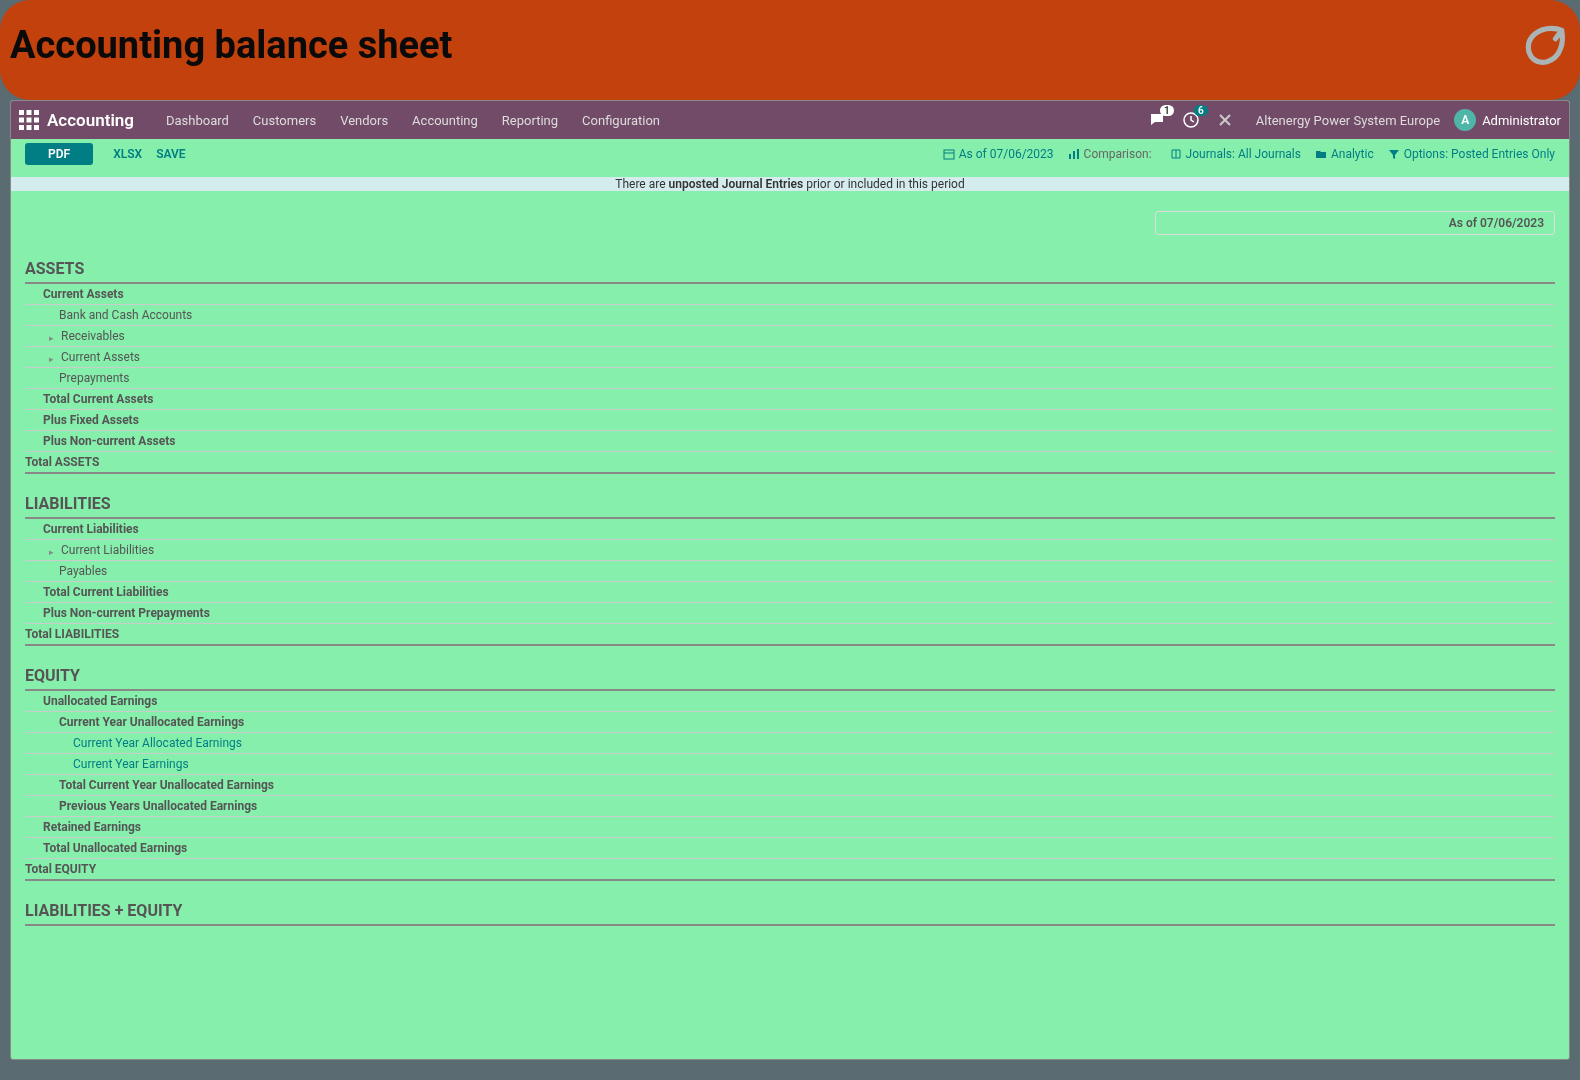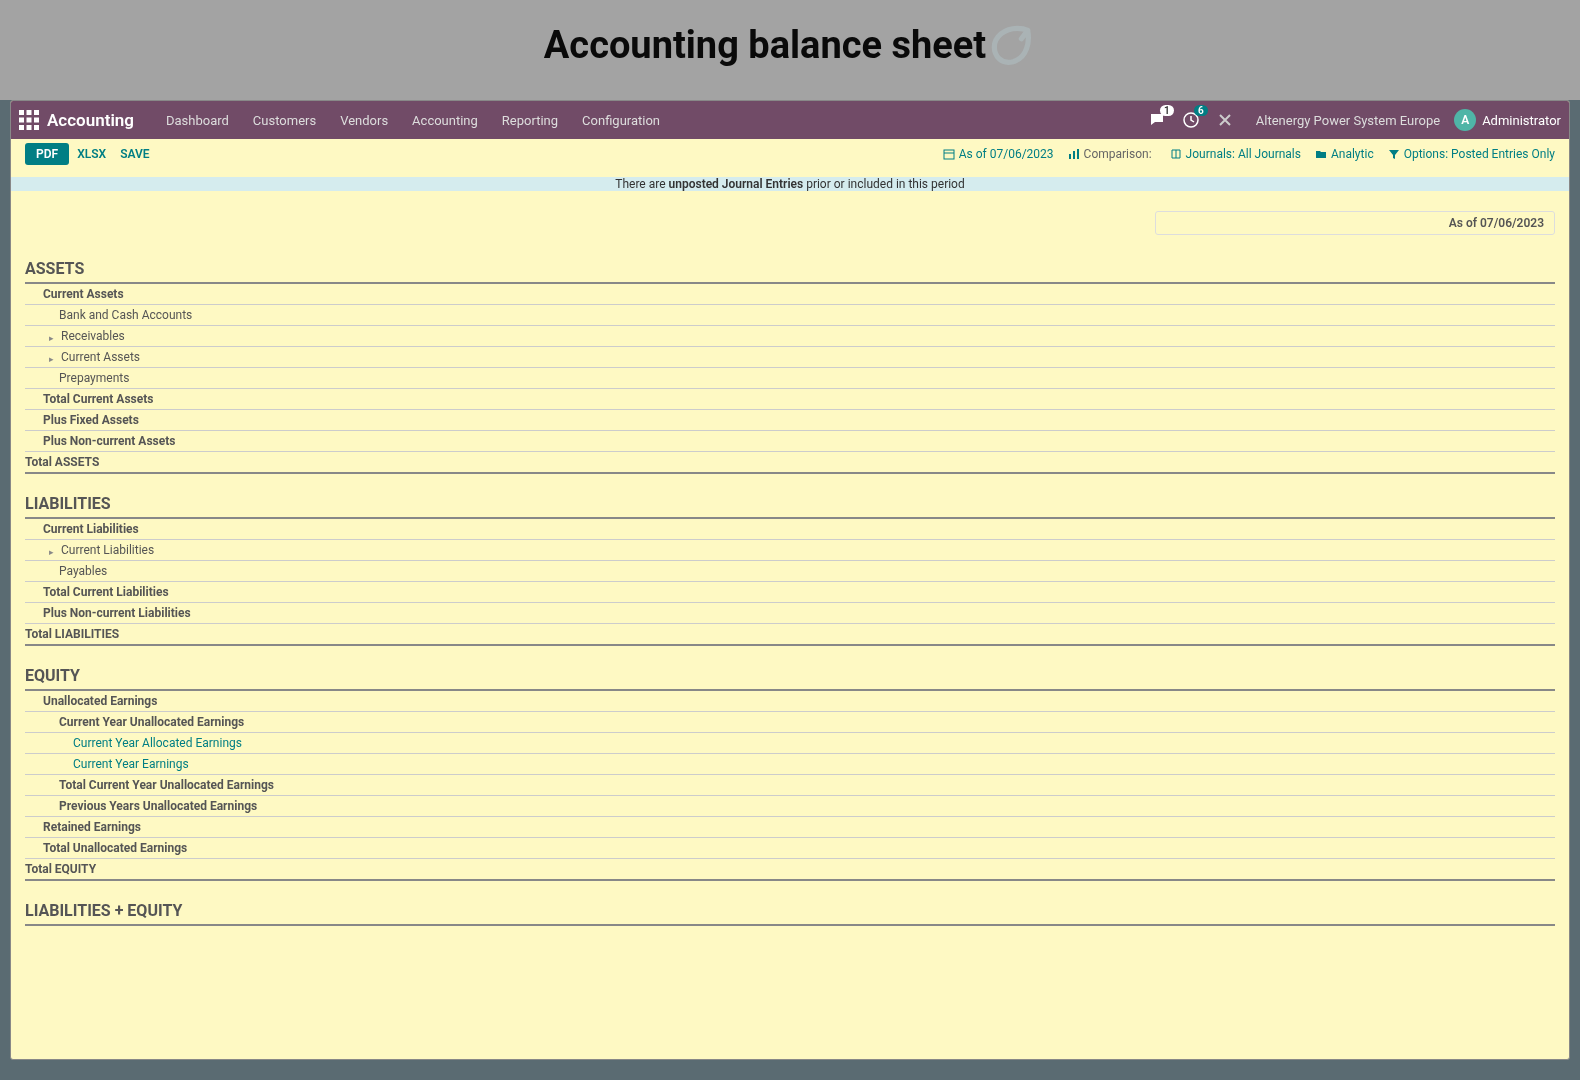--- a/index.html
+++ b/index.html
@@ -1,43 +1,43 @@
 <!DOCTYPE html>
 <html><head>
 <meta charset="utf-8">
 <style>
 * { box-sizing: border-box; margin: 0; padding: 0; }
 body { font-family: -apple-system, BlinkMacSystemFont, "Segoe UI", Roboto, sans-serif; background: #5a6b72; width: 1580px; height: 1080px; overflow: hidden; }
 
-.header-area { background: #a3a3a3; padding: 20px 10px 30px; display: flex; justify-content: center; align-items: center; }
+.header-area { background: #c2410c; padding: 20px 10px 30px; display: flex; justify-content: space-between; align-items: center; border-radius: 30px; }
 .header-title { font-size: 38px; font-weight: 700; color: #0a0a0a; }
 .header-logo { width: 50px; height: 50px; }
 .header-logo svg { width: 100%; height: 100%; }
 
-.app-frame { margin: 0 10px 10px; background: #fef9c3; border: 1px solid #888; border-radius: 3px; height: 960px; overflow: hidden; display: flex; flex-direction: column; }
+.app-frame { margin: 0 10px 10px; background: #86efac; border: 1px solid #888; border-radius: 3px; height: 960px; overflow: hidden; display: flex; flex-direction: column; }
 
 .nav-bar { background: #714b67; color: #fff; height: 38px; display: flex; align-items: center; padding: 0 8px; font-size: 13px; }
 .apps-icon { width: 20px; height: 20px; display: inline-flex; align-items: center; justify-content: center; margin-right: 8px; cursor: pointer; }
 .apps-icon svg { fill: #fff; }
 .app-name { font-weight: 600; font-size: 17px; margin-right: 20px; cursor: pointer; }
 .nav-item { padding: 0 12px; cursor: pointer; color: #ddd; }
 .nav-spacer { flex: 1; }
 .nav-icon { width: 26px; height: 26px; display: inline-flex; align-items: center; justify-content: center; margin: 0 4px; cursor: pointer; position: relative; }
 .nav-icon svg { fill: #fff; width: 16px; height: 16px; }
 .badge { position: absolute; top: -2px; right: -4px; background: #fff; color: #333; border-radius: 8px; font-size: 10px; padding: 0 4px; font-weight: 600; }
 .badge-teal { background: #017e84; color: #fff; }
 .company { margin: 0 14px; color: #ddd; font-size: 13px; cursor: pointer; }
 .avatar { width: 22px; height: 22px; background: #4fb5a7; border-radius: 50%; display: inline-flex; align-items: center; justify-content: center; font-size: 12px; font-weight: 600; margin-right: 6px; }
 .user { display: inline-flex; align-items: center; cursor: pointer; }
 
 .content { flex: 1; overflow: auto; }
 .page-head { padding: 10px 14px 6px; font-size: 21px; color: #333; }
 
 .toolbar { display: flex; align-items: center; padding: 4px 14px 12px; font-size: 13px; }
-.btn-pdf { background: #017e84; color: #fff; padding: 4px 11px; border-radius: 3px; font-weight: 600; margin-right: 8px; cursor: pointer; font-size: 12px; }
+.btn-pdf { background: #017e84; color: #fff; padding: 4px 23px; border-radius: 3px; font-weight: 600; margin-right: 20px; cursor: pointer; font-size: 12px; }
 .btn-link { color: #017e84; font-weight: 600; margin-right: 14px; cursor: pointer; font-size: 12px; }
 .toolbar-spacer { flex: 1; }
 .filter-item { color: #017e84; margin-left: 14px; cursor: pointer; display: inline-flex; align-items: center; font-size: 12px; }
 .filter-item .icon { margin-right: 4px; display: inline-flex; }
 .filter-item .icon svg { width: 12px; height: 12px; fill: #017e84; }
 .filter-label { color: #666; margin-right: 4px; }
 
 .notice { background: #d5ecee; text-align: center; font-size: 12px; color: #333; }
 .notice b { font-weight: 600; }
 
@@ -212,21 +212,21 @@
       <div class="row expandable indent-1" style="padding-left:24px">
           <span class="label">Current Liabilities</span>
         </div>
       <div class="row indent-2">
           <span class="label">Payables</span>
         </div>
       <div class="row indent-1 bold">
           <span class="label">Total Current Liabilities</span>
         </div>
       <div class="row indent-1 bold">
-          <span class="label">Plus Non-current Liabilities</span>
+          <span class="label">Plus Non-current Prepayments</span>
         </div>
       <div class="row bold section-total">
           <span class="label">Total LIABILITIES</span>
         </div>
 
       <div class="section-head">EQUITY</div>
       <div class="row indent-1 bold">
           <span class="label">Unallocated Earnings</span>
         </div>
       <div class="row indent-2 bold">

